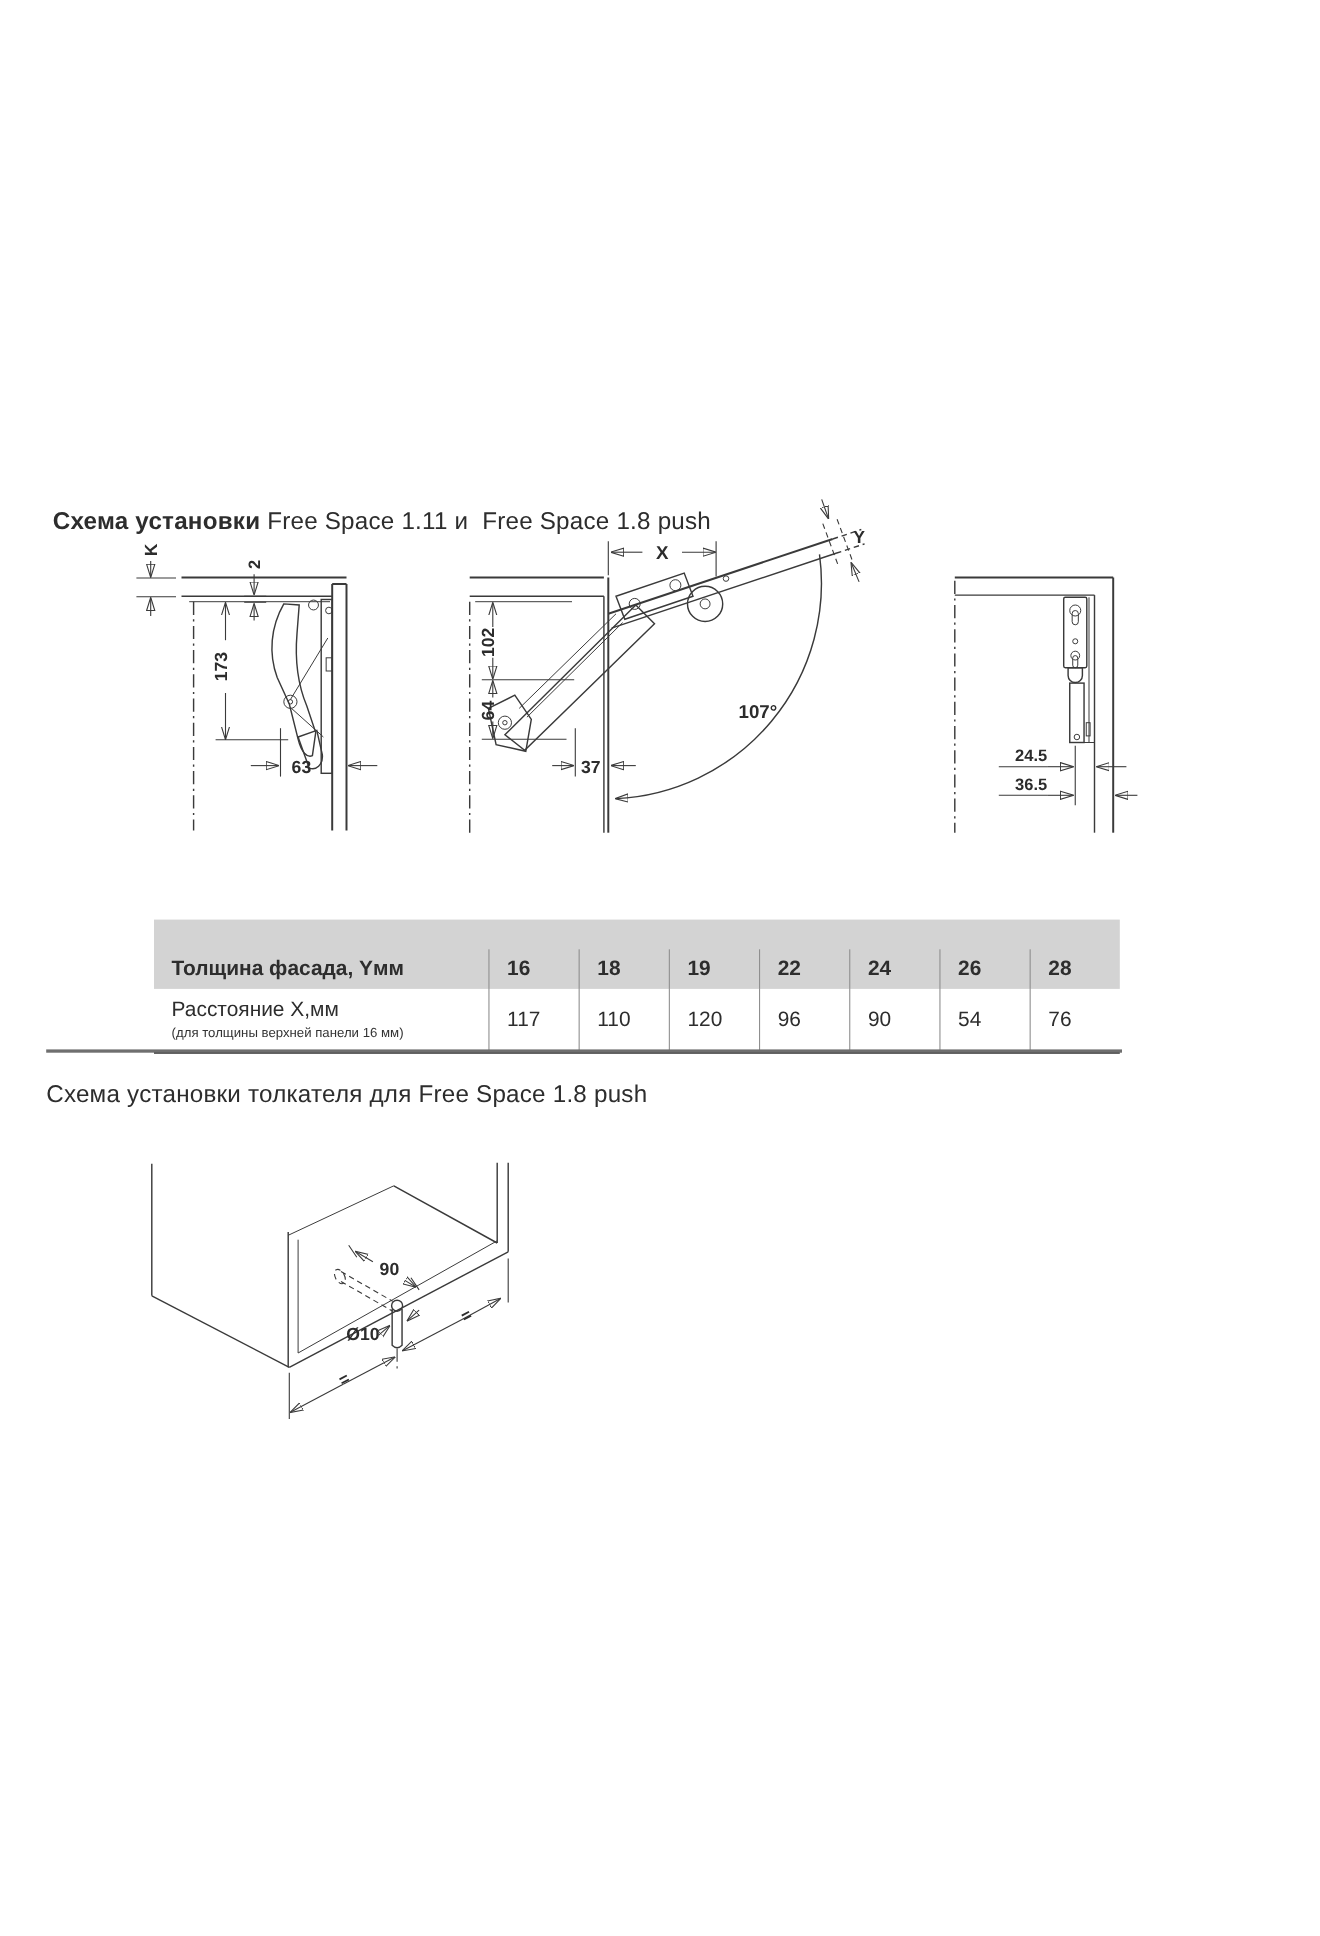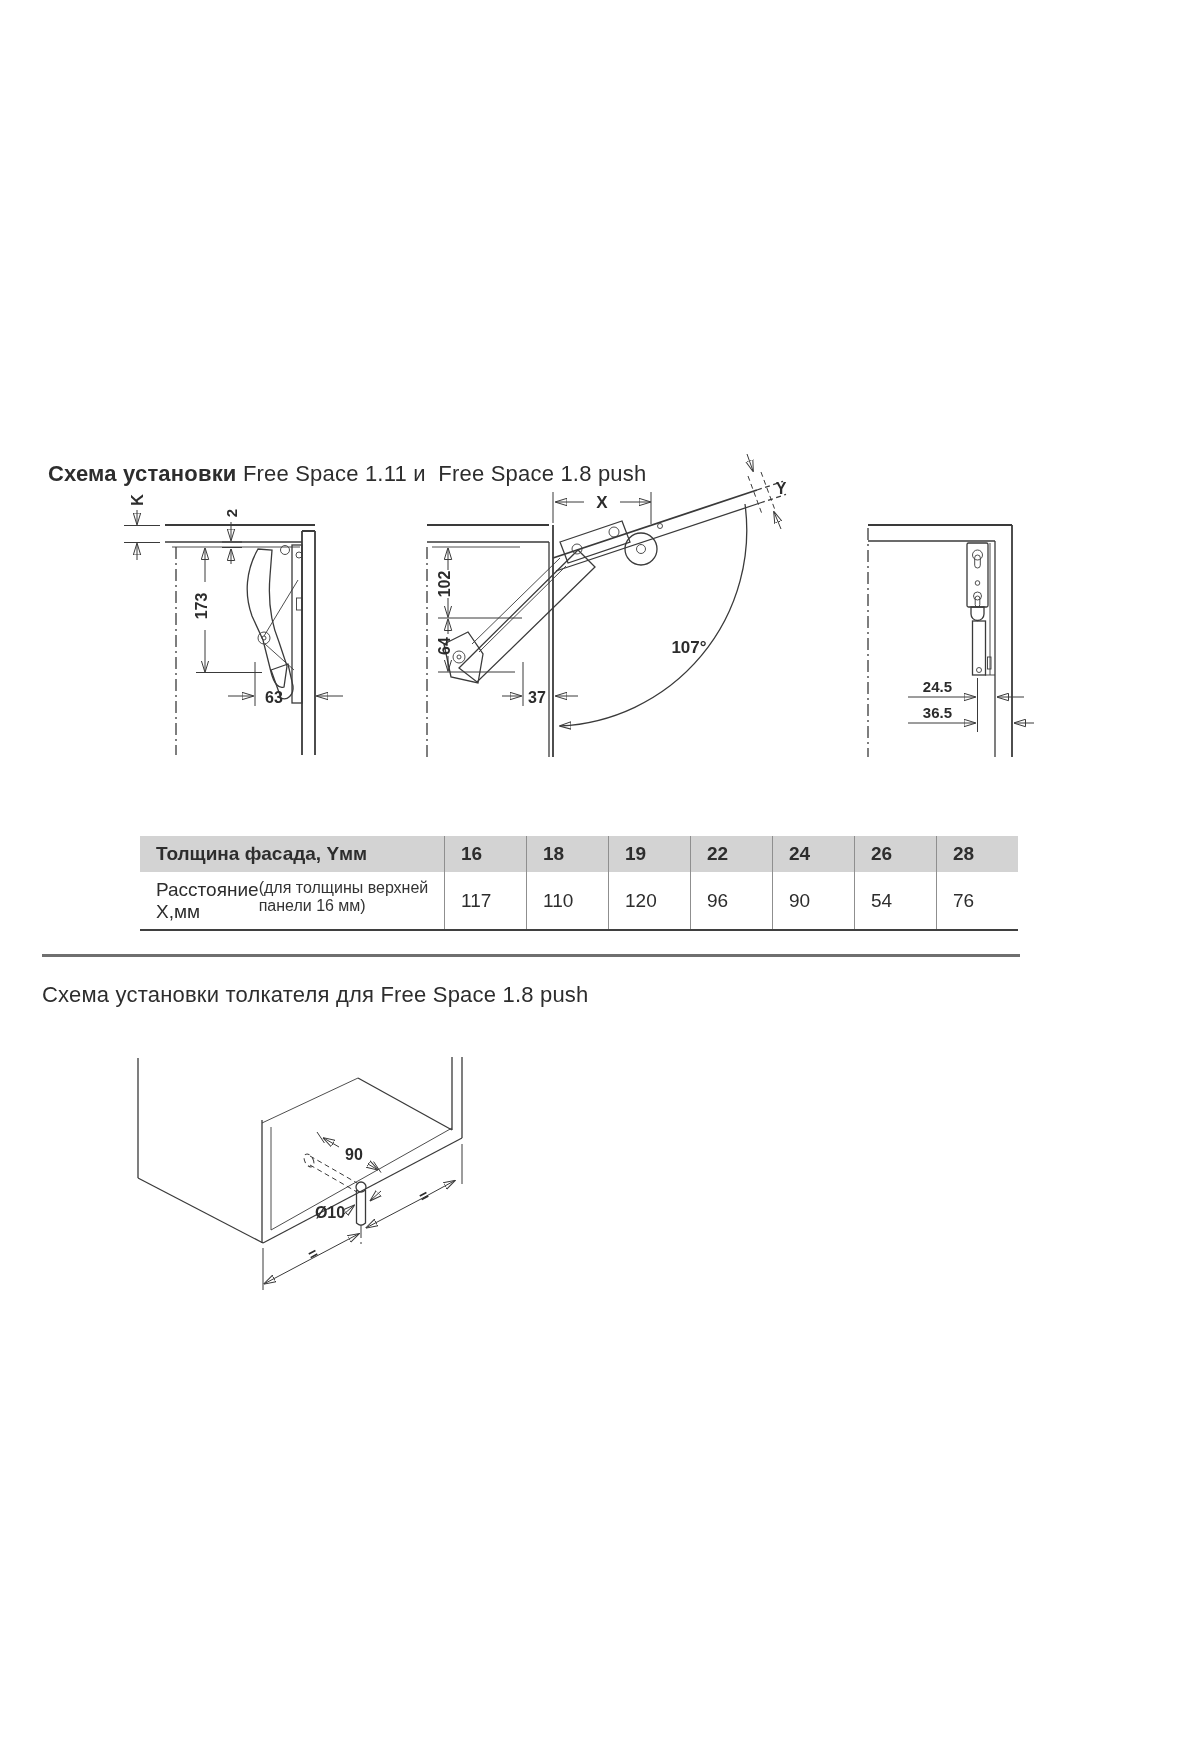--- a/index.html
+++ b/index.html
@@ -9,27 +9,27 @@
   }
   .abs{position:absolute;}
   
   .title1{left:48px;top:421px;font-size:22px;letter-spacing:.2px;white-space:pre;margin-top:40px;}
   .title1 .bold{font-weight:bold;}
   .title2{left:42px;top:982px;font-size:22px;letter-spacing:.2px;}
   
   .tbl{left:140px;top:836px;width:878px;border-bottom:2.5px solid #3f3f3f;}
   .trow{display:grid;grid-template-columns:304px repeat(7,82px);}
   .thead{background:#d3d3d3;}
-  .thead .cell{height:36px;display:flex;align-items:center;font-weight:bold;font-size:19px;}
+  .thead .cell{height:36px;display:flex;align-items:center;font-weight:bold;font-size:19px;margin-top:27px;}
   .tbody .cell{height:57px;display:flex;align-items:center;font-size:19px;}
   .cell{padding-left:16px;box-sizing:border-box;}
   .cell.sep{border-left:1.5px solid #8f8f8f;}
-  .cell .stack{display:flex;flex-direction:row;justify-content:center;}
+  .cell .stack{display:flex;flex-direction:column;justify-content:center;}
   .l1{font-size:19px;line-height:22px;}
-  .l2{font-size:16px;line-height:18px;color:#333;}
+  .l2{font-size:12px;line-height:18px;color:#333;}
   
   .divider{left:42px;top:954px;width:978px;height:3px;background:#6f6f6f;}
   
   svg{overflow:visible;}
   .draw path,.draw rect,.draw circle,.draw ellipse{stroke:#3a3a3a;fill:none;stroke-linecap:butt;}
   .thick{stroke-width:1.8;}
   .mid{stroke-width:1.3;}
   .thin{stroke-width:0.9;}
   .dim{stroke-width:1;}
   .dashdot{stroke-dasharray:12 4 2 4;}

